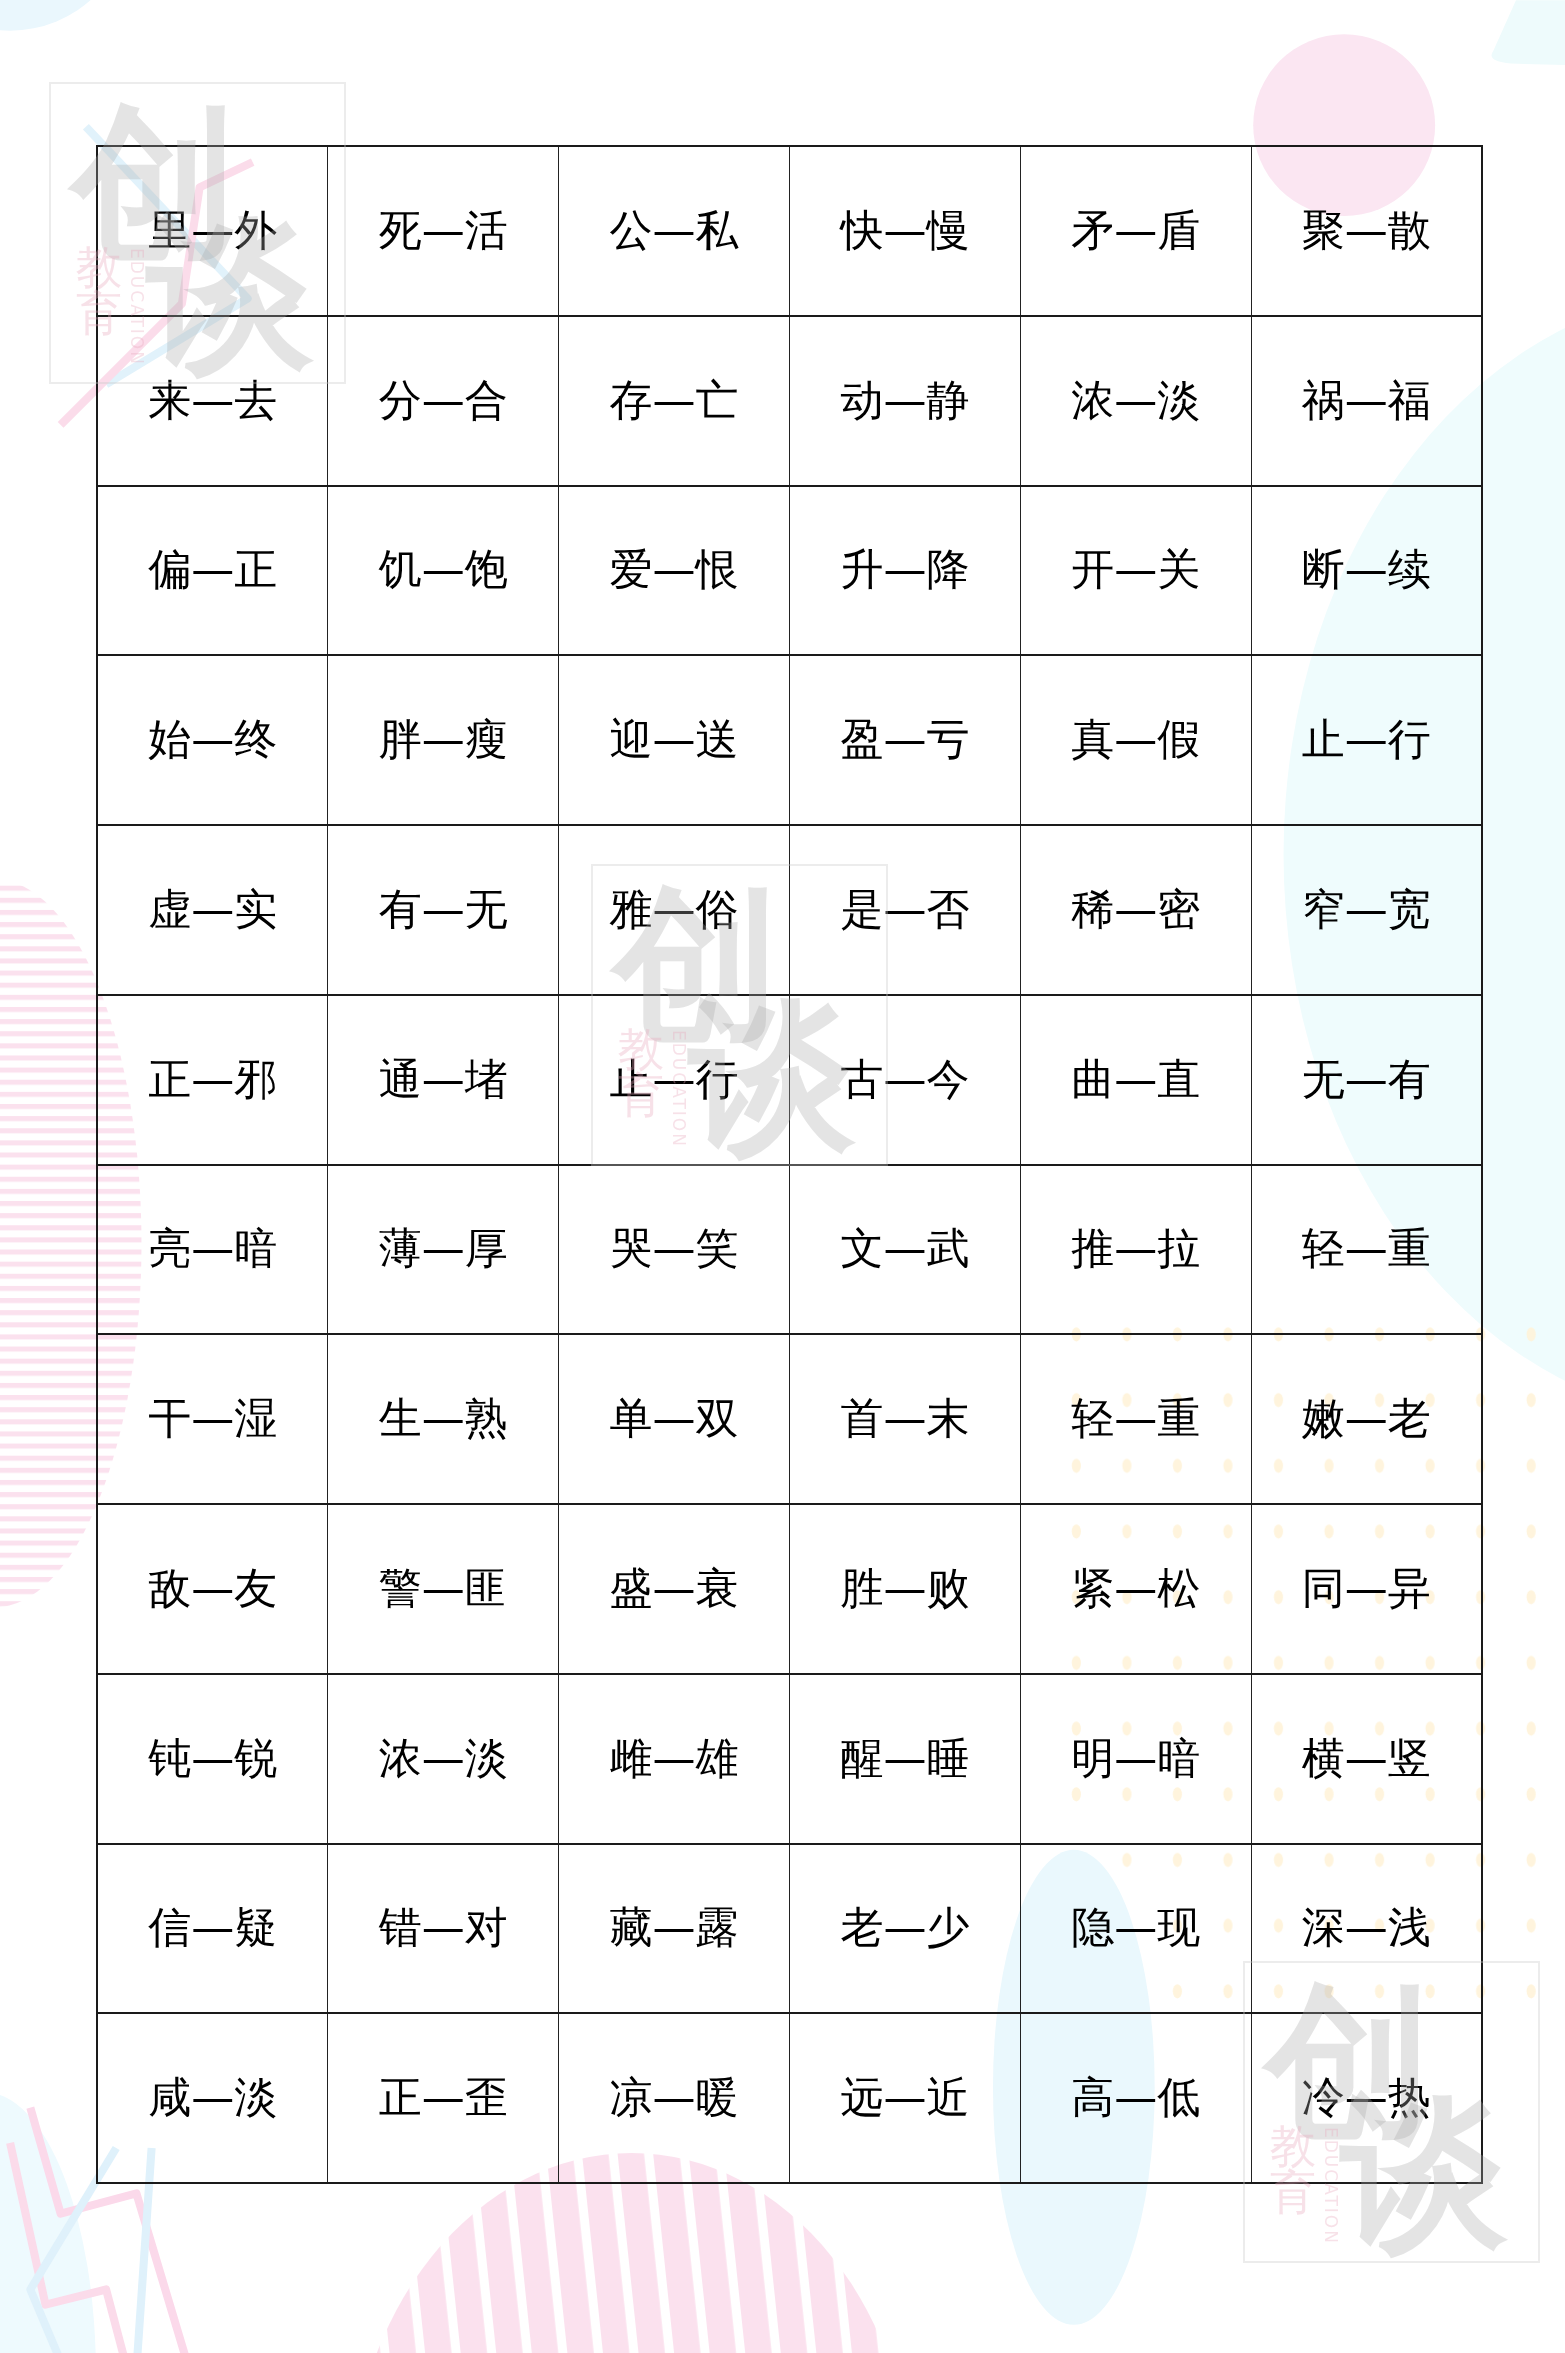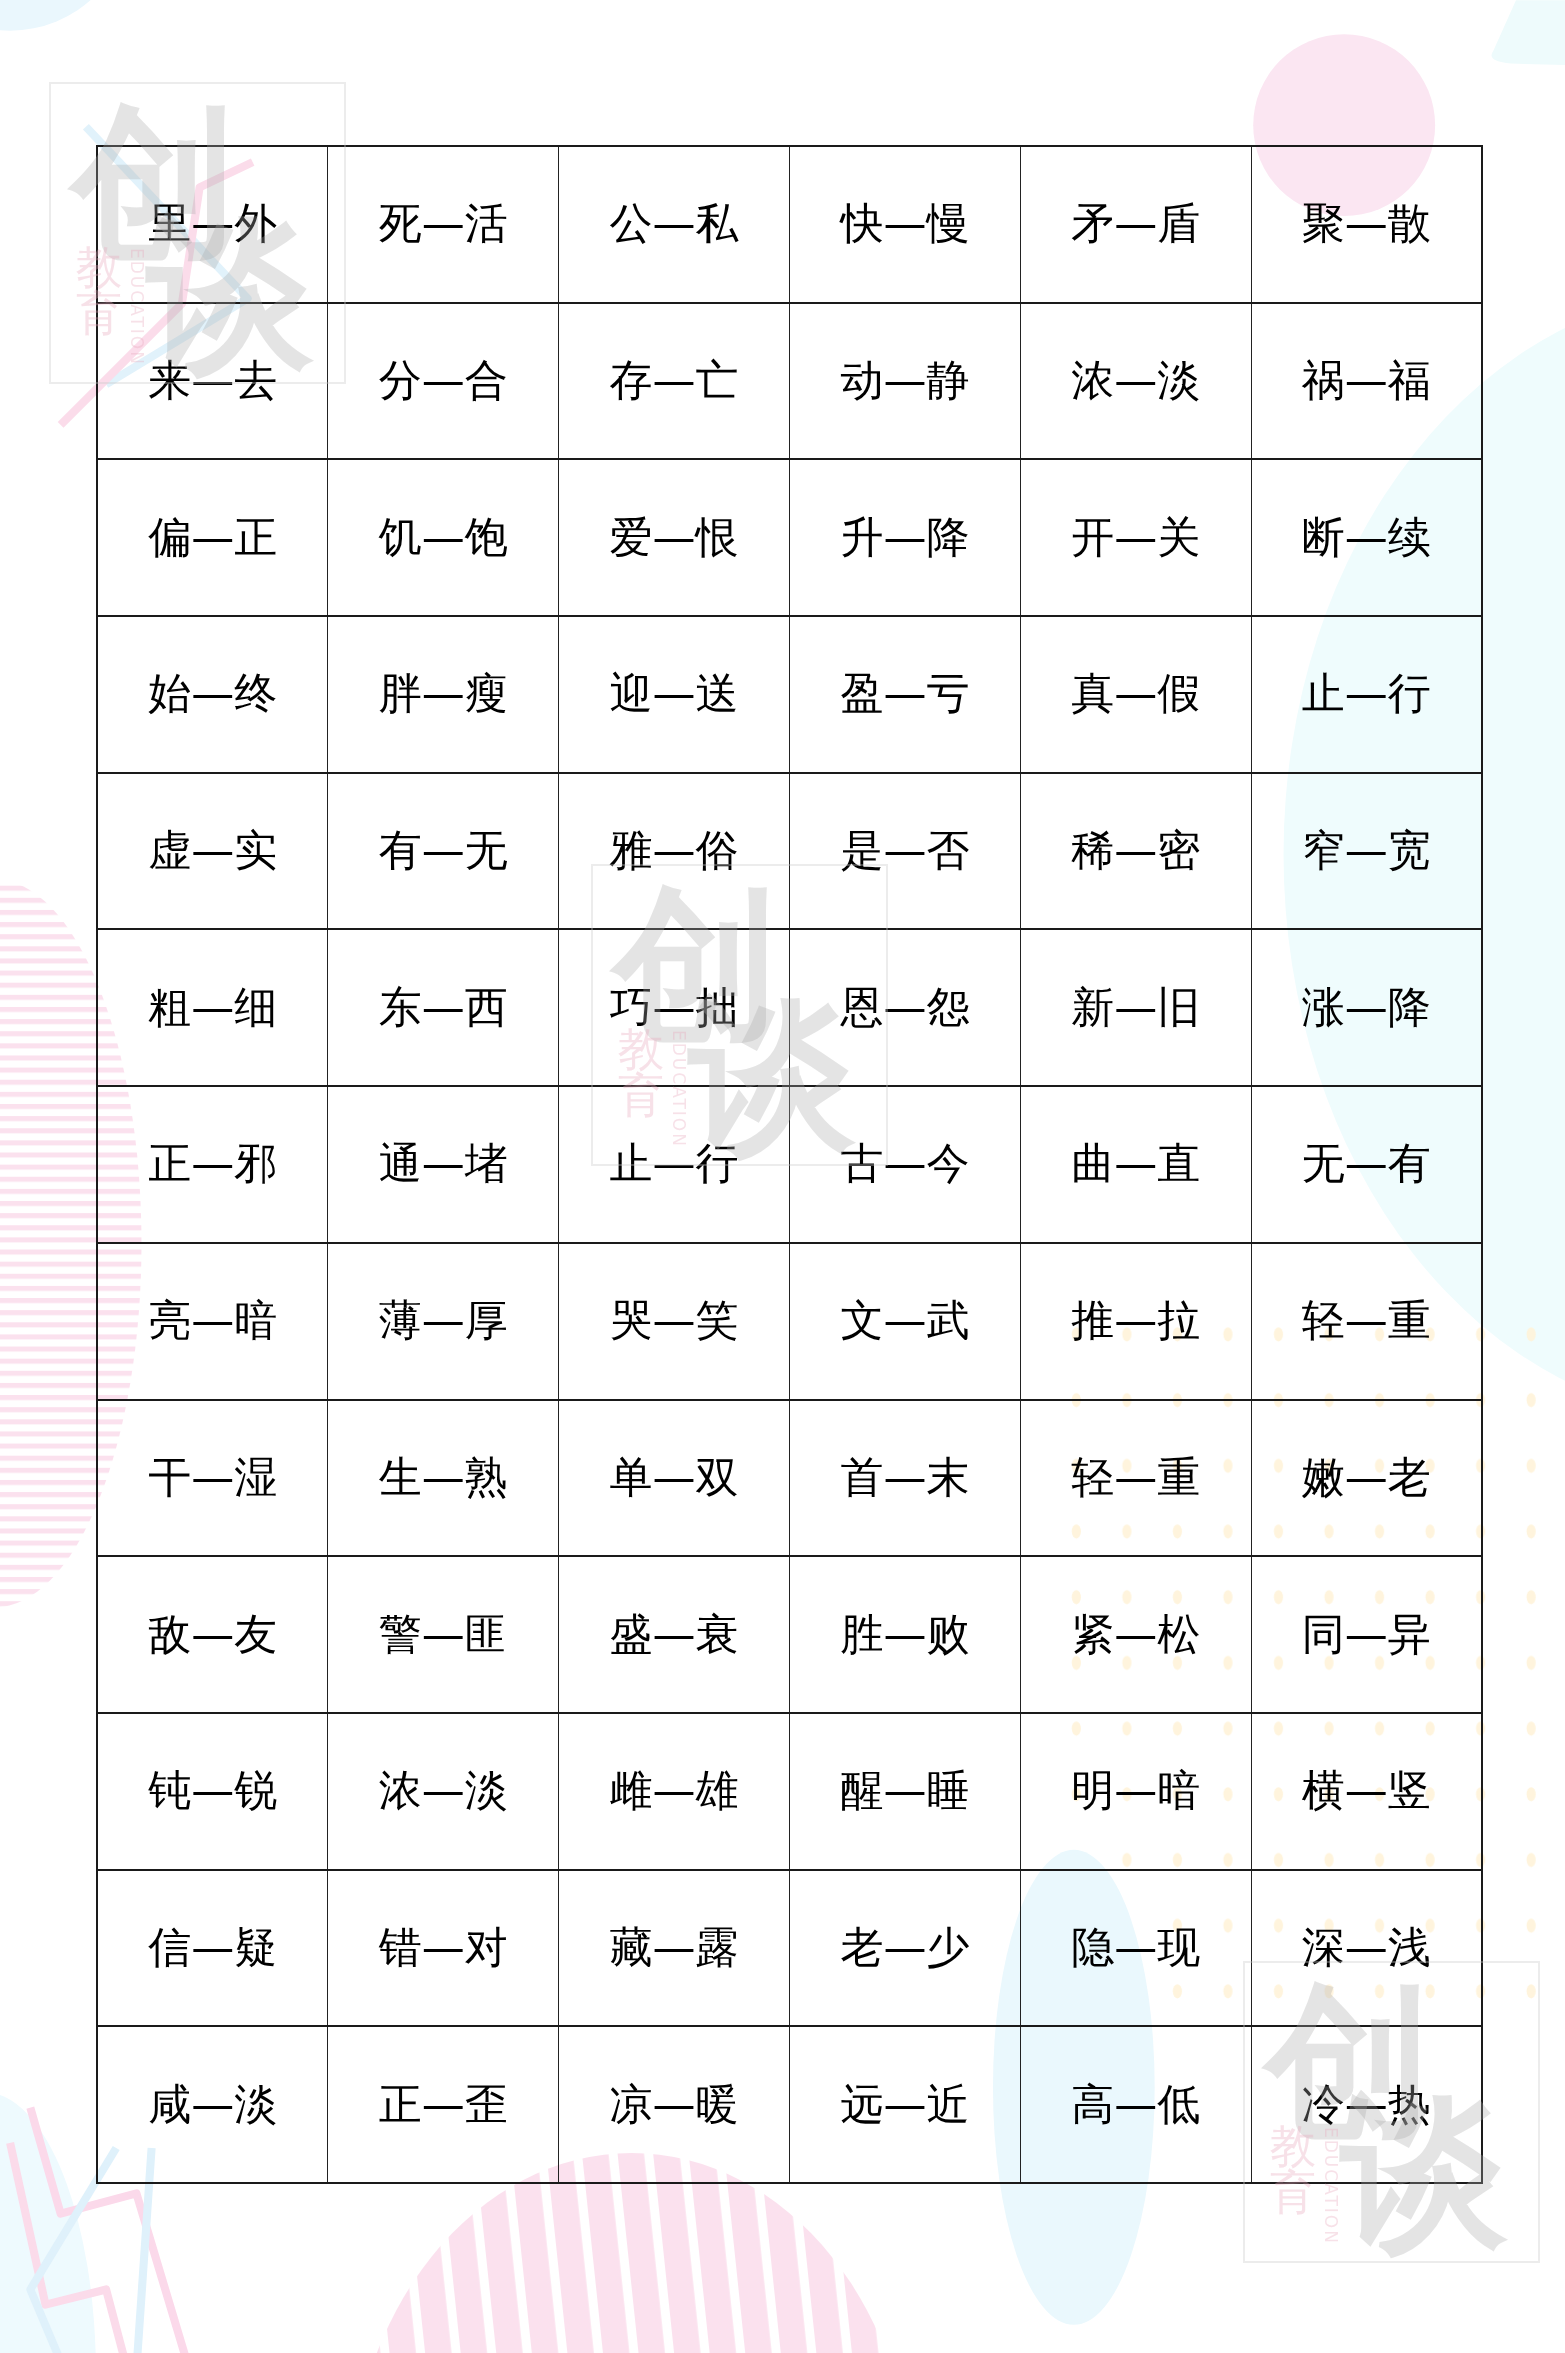--- a/index.html
+++ b/index.html
@@ -118,28 +118,20 @@
         </tr>
         <tr>
           <td>虚—实</td>
           <td>有—无</td>
           <td>雅—俗</td>
           <td>是—否</td>
           <td>稀—密</td>
           <td>窄—宽</td>
         </tr>
         <tr>
-          <td>粗—细</td>
-          <td>东—西</td>
-          <td>巧—拙</td>
-          <td>恩—怨</td>
-          <td>新—旧</td>
-          <td>涨—降</td>
-        </tr>
-        <tr>
           <td>正—邪</td>
           <td>通—堵</td>
           <td>止—行</td>
           <td>古—今</td>
           <td>曲—直</td>
           <td>无—有</td>
         </tr>
         <tr>
           <td>亮—暗</td>
           <td>薄—厚</td>

